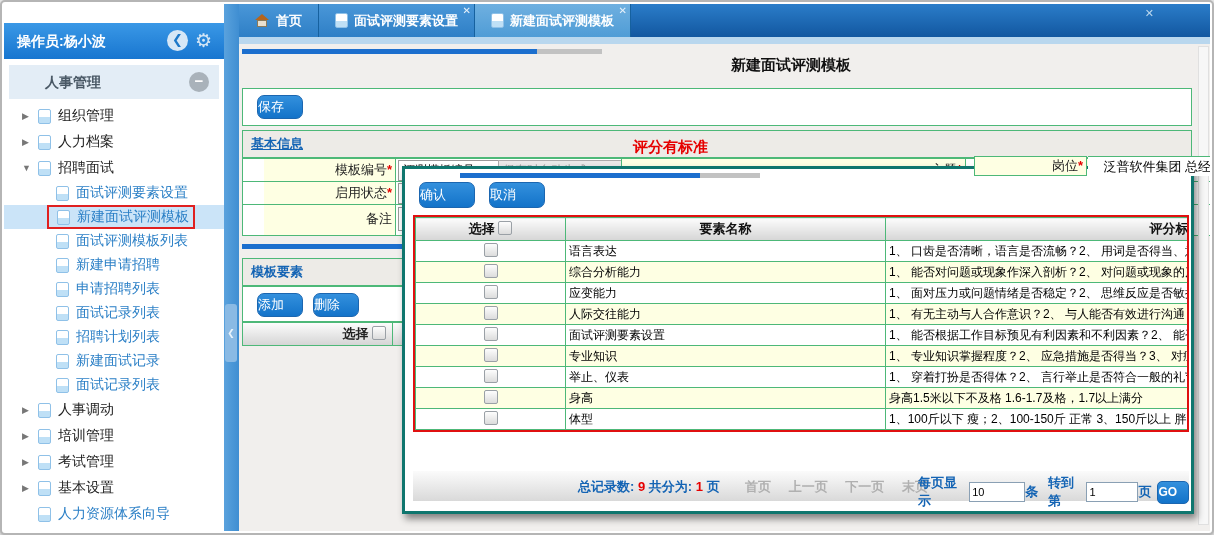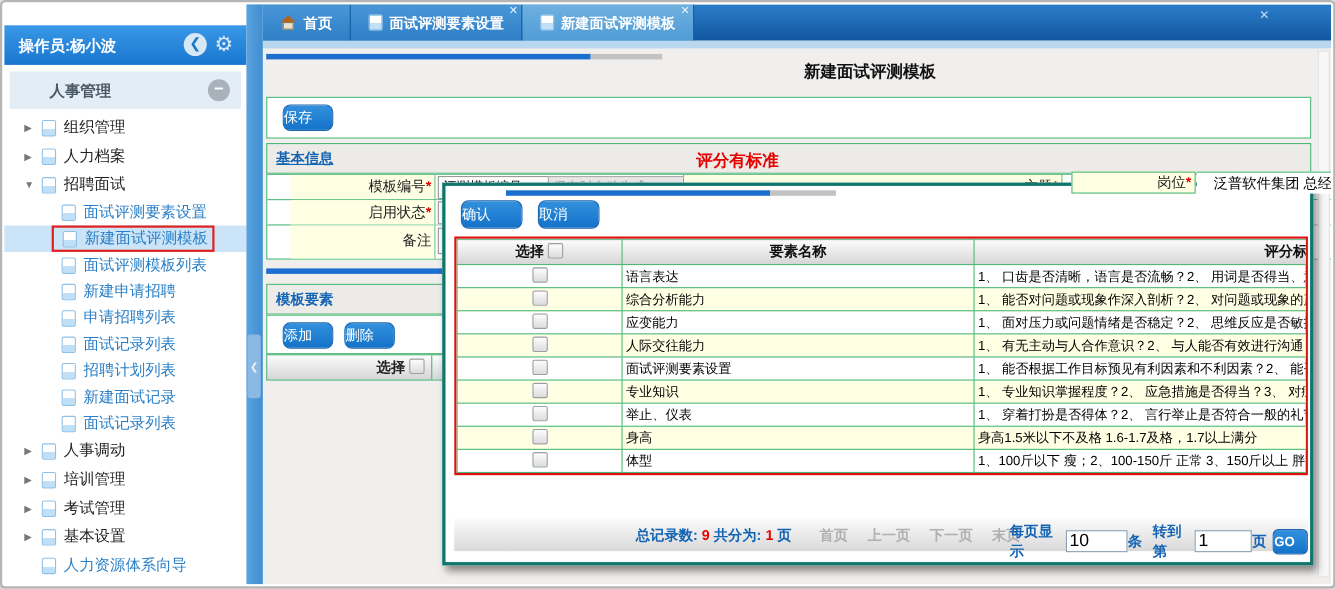--- a/index.html
+++ b/index.html
@@ -98,21 +98,21 @@
   table.mtable td{border:1px solid #4db878;padding:2px 3px;vertical-align:middle;line-height:15px;word-break:break-all;}
   table.mtable tr.odd{background:#feffe3;}
   table.mtable td.cbc{text-align:center;}
   .pagbar{position:absolute;left:8px;top:302px;width:776px;height:30px;background:linear-gradient(#fbfbfb,#d9d9d9);
           font-size:13px;}
   .pag-tot{position:absolute;left:165px;top:7px;color:#1464b4;font-weight:bold;}
   .pag-tot .num{color:#e60000;}
   .pag-nav{position:absolute;left:332px;top:7px;color:#b0b0b0;font-weight:bold;}
   .pag-nav span{margin-right:14px;cursor:default;}
   .pag-go{position:absolute;left:505px;top:3px;color:#1464b4;font-weight:bold;display:flex;align-items:center;}
-  .pginp{width:50px;height:18px;border:1px solid #8aa0b4;font-size:16px;padding:0 2px;font-family:inherit;}
+  .pginp{width:50px;height:18px;border:1px solid #8aa0b4;font-size:11px;padding:0 2px;font-family:inherit;}
   .gobtn{width:32px;height:23px;line-height:21px;font-weight:bold;font-size:12px;border-radius:5px;margin-left:6px;}
 
   .vtrack{position:absolute;right:1px;top:42px;bottom:6px;width:9px;background:#f7f7f7;border:1px solid #e0e0e0;}
 </style>
 </head>
 <body>
 
 <div class="screen">
 <div class="app">
 

